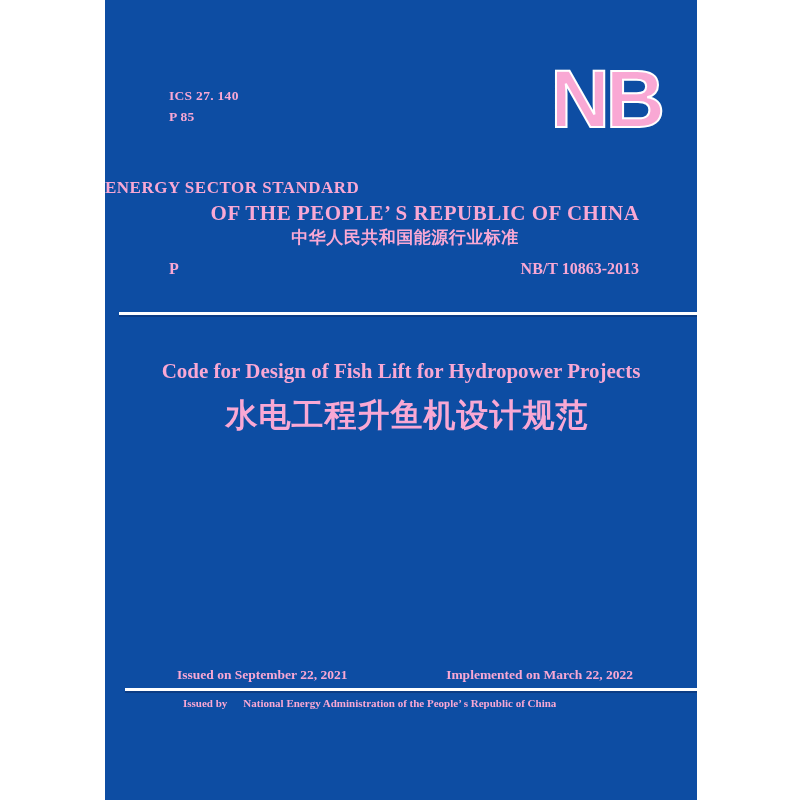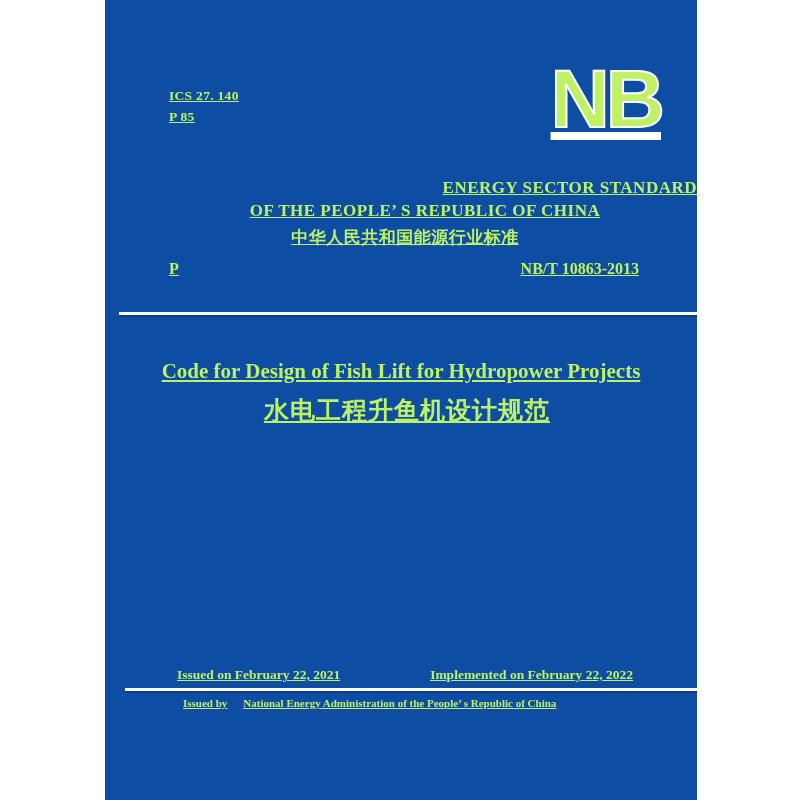--- a/index.html
+++ b/index.html
@@ -19,21 +19,21 @@
   }
   .cover {
     position: absolute;
     left: 105px;
     top: 0;
     width: 592px;
     height: 800px;
     background: #0d4da3;
     color: #ffffff;
   }
-  .cover * { color: #bef264; text-decoration: underline; }
+  .cover * { color: #f9a8d4; }
 
   
   .ics-block {
     position: absolute;
     left: 64px;
     top: 85px;
     font-weight: bold;
     font-size: 13.5px;
     line-height: 21px;
     letter-spacing: 0.3px;
@@ -50,33 +50,32 @@
     line-height: 82px;
     letter-spacing: -4px;
     -webkit-text-stroke: 2px #ffffff;
   }
 
   
   .org-en-1 {
     position: absolute;
     left: 0; right: 0;
     top: 178px;
-    text-align: right;
+    text-align: left;
     font-weight: bold;
     font-size: 17px;
     letter-spacing: 0.5px;
-    padding-left: 8px;
   }
   .org-en-2 {
     position: absolute;
     left: 0; right: 0;
     top: 201px;
     text-align: center;
     font-weight: bold;
-    font-size: 17px;
+    font-size: 21px;
     letter-spacing: 0.5px;
     margin-left: 48px;
   }
   .org-cn {
     position: absolute;
     left: 8px; right: 0;
     top: 226px;
     text-align: center;
     font-weight: bold;
     font-size: 17px;
@@ -115,21 +114,21 @@
     text-align: center;
     font-weight: bold;
     font-size: 21px;
   }
   .title-cn {
     position: absolute;
     left: 12px; right: 0;
     top: 394px;
     text-align: center;
     font-weight: bold;
-    font-size: 25px;
+    font-size: 32px;
     letter-spacing: 1px;
     font-family: "Liberation Sans", sans-serif;
   }
 
   
   .dates-row {
     position: absolute;
     left: 72px;
     right: 64px;
     top: 667px;
@@ -173,22 +172,22 @@
       <span>P</span>
       <span>NB/T 10863-2013</span>
     </div>
 
     <div class="rule rule-top"></div>
 
     <div class="title-en">Code for Design of Fish Lift for Hydropower Projects</div>
     <div class="title-cn">水电工程升鱼机设计规范</div>
 
     <div class="dates-row">
-      <span>Issued on February 22, 2021</span>
-      <span>Implemented on February 22, 2022</span>
+      <span>Issued on September 22, 2021</span>
+      <span>Implemented on March 22, 2022</span>
     </div>
 
     <div class="rule rule-bottom"></div>
 
     <div class="issuer-row">
       <span class="issued-by-label">Issued by</span><span>National Energy Administration of the People’ s Republic of China</span>
     </div>
 
   </div>
 </div>

